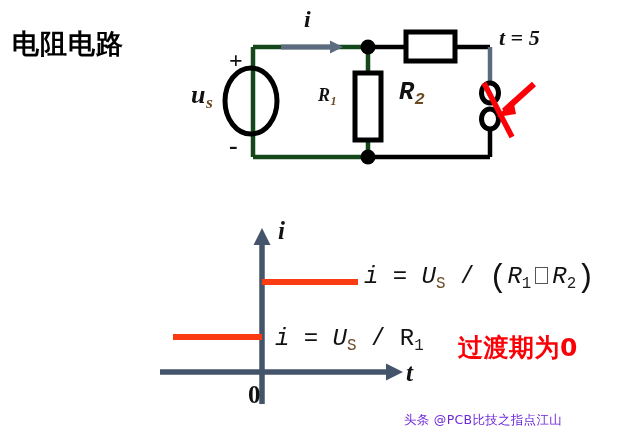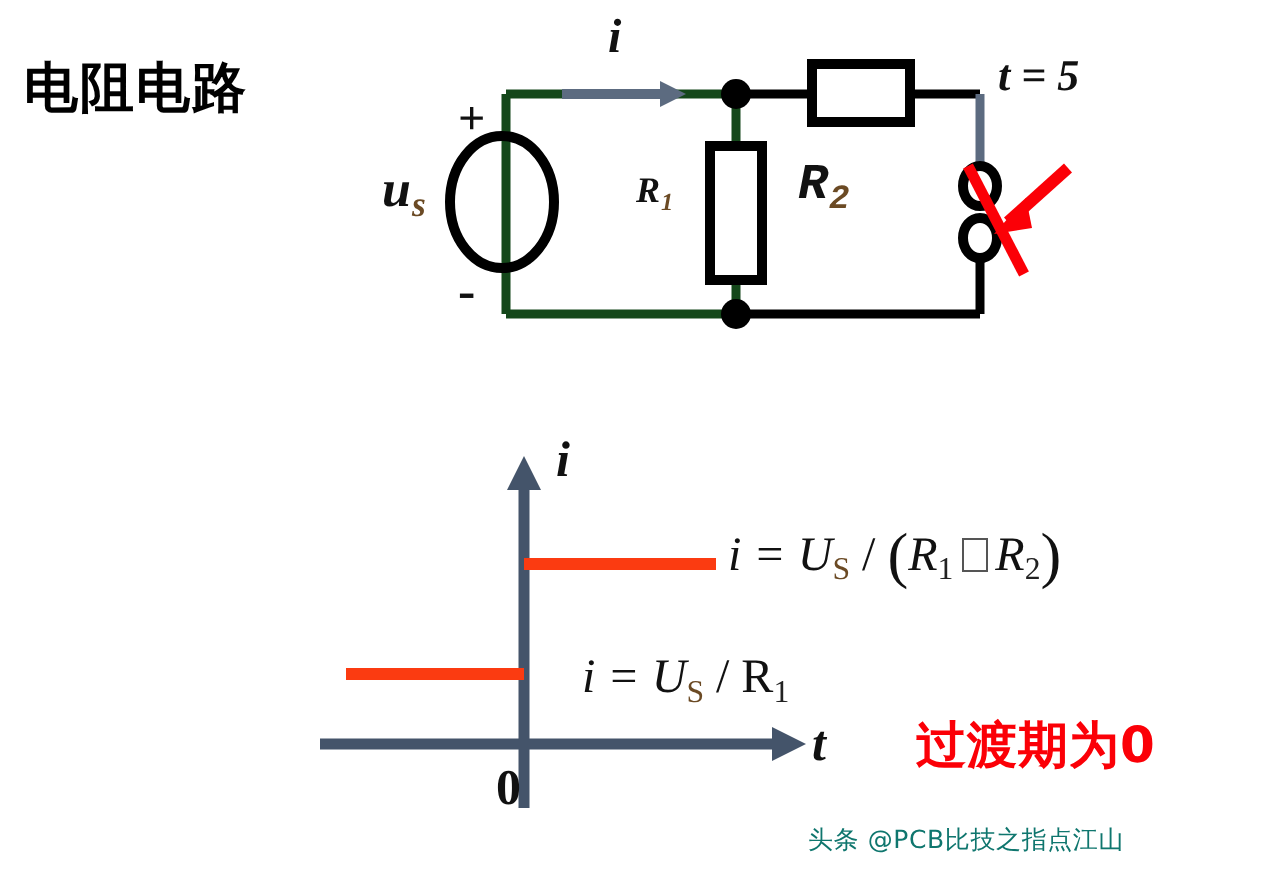--- a/index.html
+++ b/index.html
@@ -54,21 +54,21 @@
     left: 0;
     top: 0;
     width: 640px;
     height: 441px;
     pointer-events: none;
   }
 
   
   .formula {
     position: absolute;
-    font-family: Liberation Serif, serif;
+    font-family: Liberation Mono, monospace;
     color: #111111;
     white-space: nowrap;
     line-height: 1;
   }
   .formula i { font-style: italic; }
   .formula .sub {
     font-size: 0.66em;
     vertical-align: -0.30em;
     color: #6b4a24;
   }
@@ -100,21 +100,21 @@
     color: #fb0007;
     white-space: nowrap;
     letter-spacing: 0.5px;
   }
 
   
   .watermark {
     position: absolute;
     font-family: "DejaVu Sans", "Liberation Sans", sans-serif;
     font-size: 12.5px;
-    color: #0f766e;
+    color: #6d28d9;
     white-space: nowrap;
     letter-spacing: 0.3px;
   }
 </style>
 </head>
 <body>
 
 <div id="page">
 
   <div class="title-cn">电阻电路</div>
@@ -210,21 +210,21 @@
   <div class="math" style="left:278px; top:218px; font-size:25px;">i</div>
 
   <div class="math" style="left:406px; top:360px; font-size:25px;">t</div>
 
   <div class="math upright" style="left:248px; top:382px; font-size:25px; font-weight:800;">0</div>
 
   <div class="formula" style="left:364px; top:262px; font-size:24px;">
     <i>i = U</i><span class="sub">S</span><span> / </span><span class="paren">(</span><i>R</i><span class="sub-dark">1</span><span class="tofu"></span><i>R</i><span class="sub-dark">2</span><span class="paren">)</span>
   </div>
 
-  <div class="formula" style="left:275px; top:327px; font-size:24px;margin-left:16px;">
+  <div class="formula" style="left:275px; top:327px; font-size:24px;">
     <i>i = U</i><span class="sub">S</span><span> / R</span><span class="sub-dark">1</span>
   </div>
 
-  <div class="note-red" style="left:458px; top:331px;margin-top:25px;">过渡期为0</div>
+  <div class="note-red" style="left:458px; top:331px;">过渡期为0</div>
 
   <div class="watermark" style="left:404px; top:412px;">头条 @PCB比技之指点江山</div>
 
 </div>
 
 </body></html>

